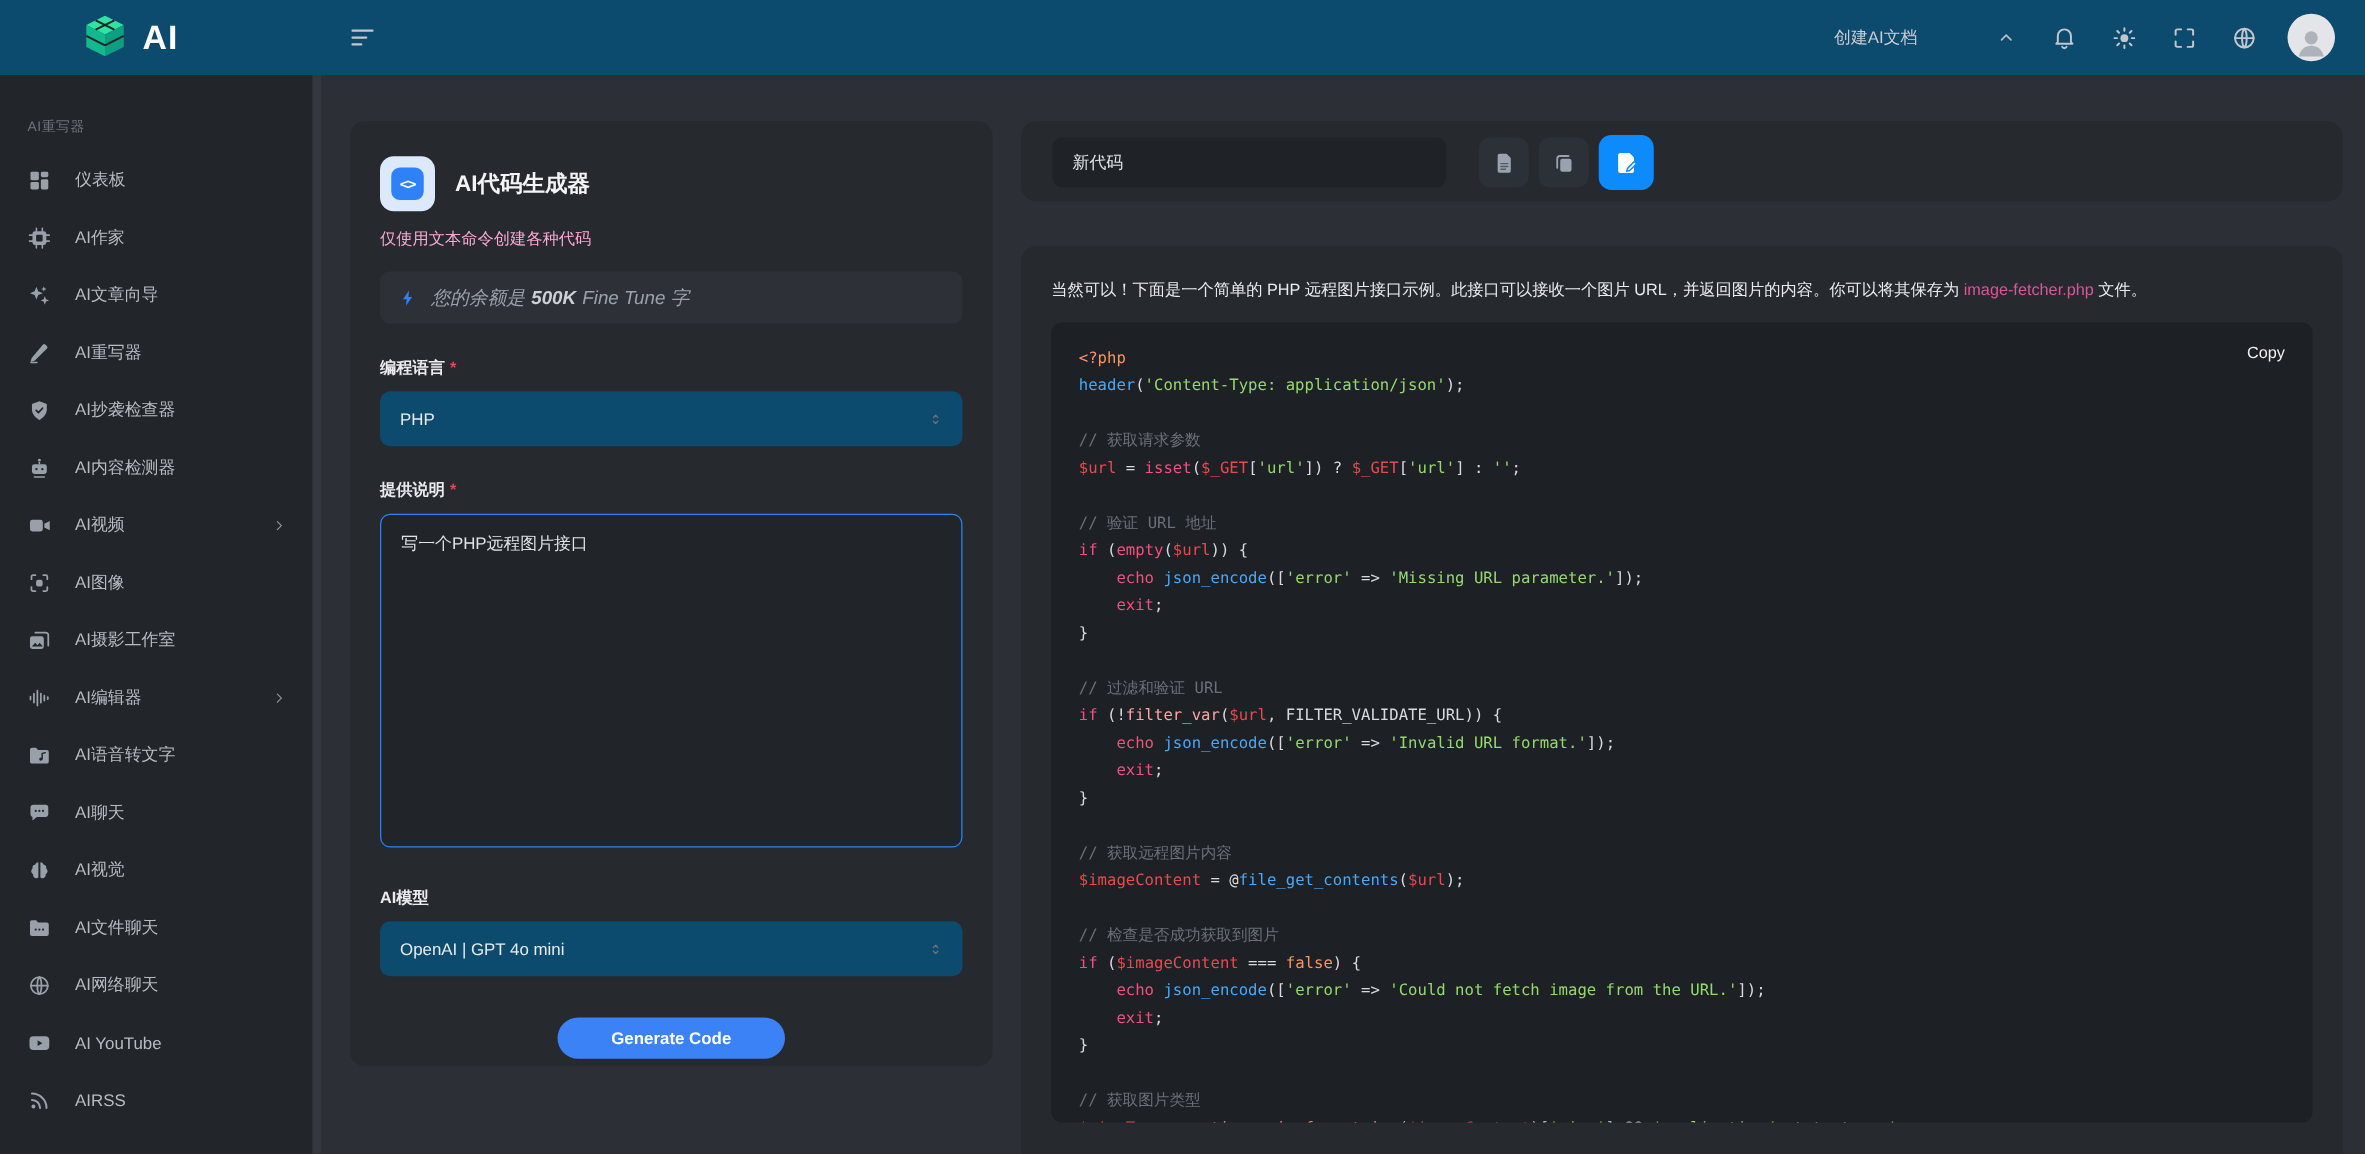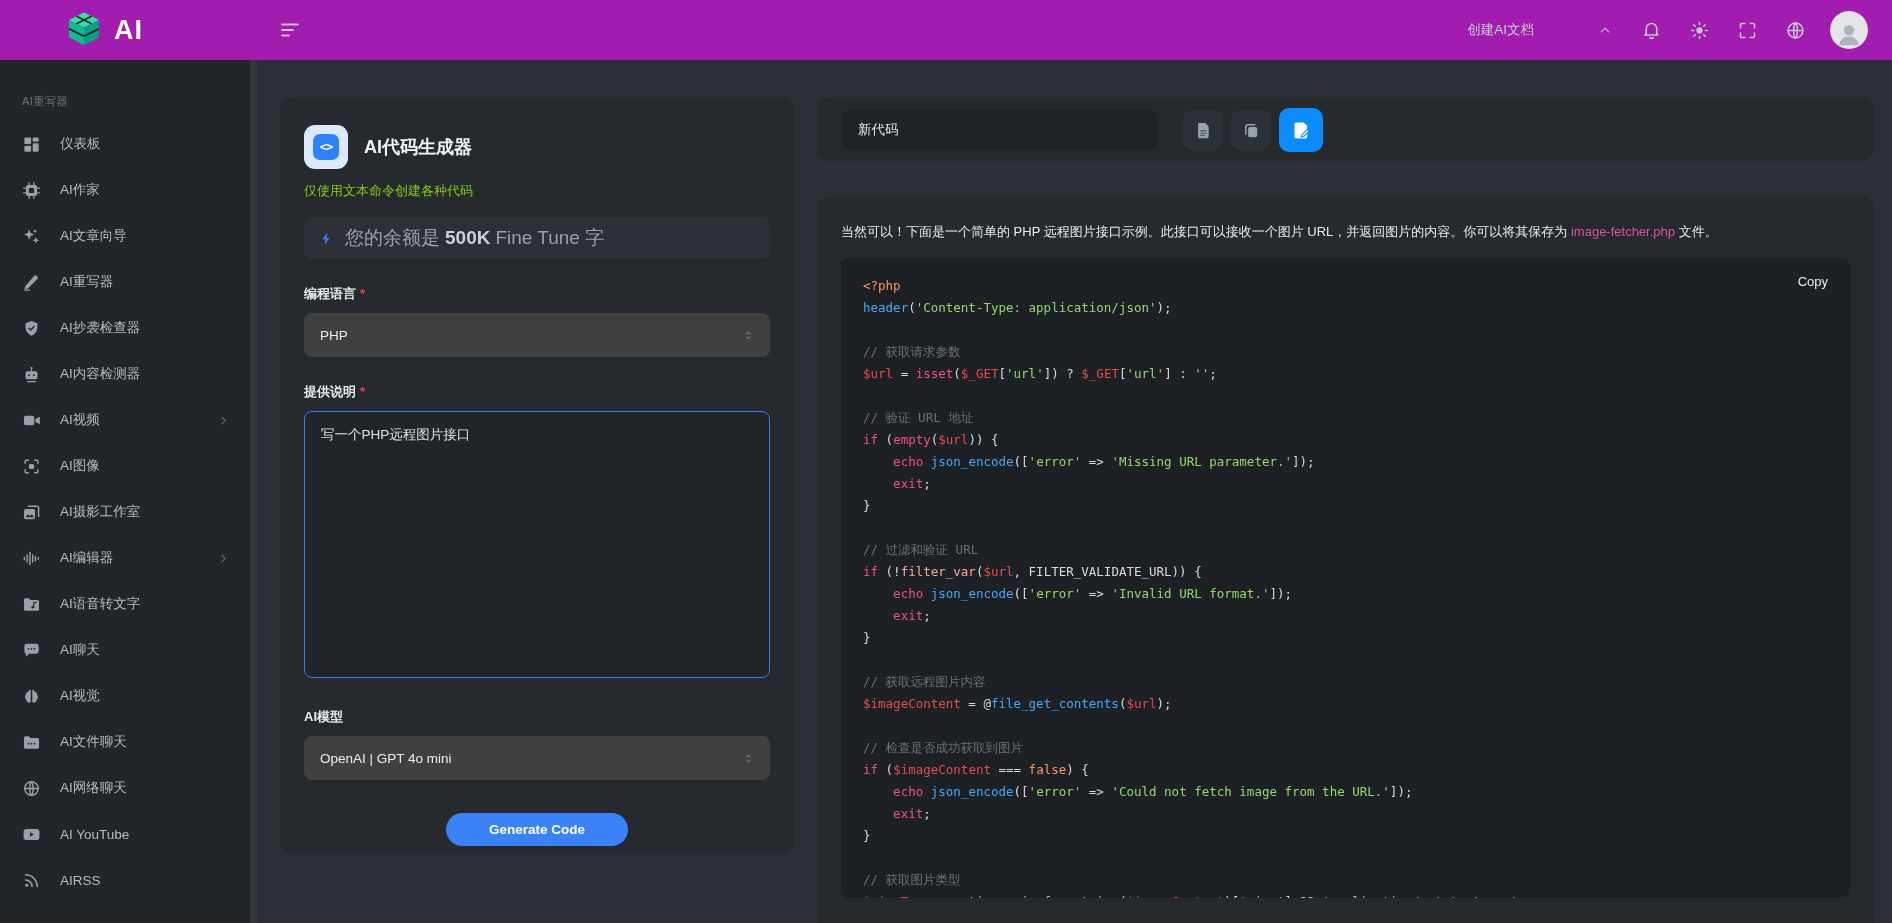--- a/index.html
+++ b/index.html
@@ -3,21 +3,21 @@
 <meta charset="utf-8">
 <style>
   html,body{margin:0;padding:0;}
   body{
     position:relative;width:1892px;height:923px;overflow:hidden;
     background:#2c2f35;font-family:"Liberation Sans","DejaVu Sans",sans-serif;
     -webkit-font-smoothing:antialiased;color:#e9ebef;
   }
   svg{display:block;width:100%;height:100%;}
   
-  .topbar{position:absolute;left:0;top:0;width:1892px;height:60px;background:#a21caf;display:flex;align-items:center;z-index:5;}
+  .topbar{position:absolute;left:0;top:0;width:1892px;height:60px;background:#0c4a6e;display:flex;align-items:center;z-index:5;}
   .logo-wrap{width:250px;display:flex;align-items:center;gap:10px;padding-left:64px;box-sizing:border-box;}
   .logo-cube{width:40px;height:40px;}
   .logo-text{font-size:27px;font-weight:700;color:#fff;letter-spacing:1px;}
   .menu-btn{width:24px;height:24px;margin-left:28px;color:#c3c7cd;cursor:pointer;}
   .top-right{margin-left:auto;display:flex;align-items:center;padding-right:24px;}
   .create-doc{font-size:13.5px;color:#c9ccd1;cursor:pointer;}
   .caret-btn{width:18px;height:18px;color:#b9bdc4;margin-left:62px;cursor:pointer;}
   .tb-icon{width:21px;height:21px;color:#c3c7cd;margin-left:27px;cursor:pointer;}
   .avatar{width:38px;height:38px;border-radius:50%;background:#e3e5e8;margin-left:24px;overflow:hidden;display:flex;align-items:flex-end;justify-content:center;cursor:pointer;}
   .avatar .pers{width:30px;height:30px;color:#aeb3bb;}
@@ -30,28 +30,28 @@
   .s-icon{width:19px;height:19px;color:#9aa0a9;flex:0 0 19px;}
   .s-label{margin-left:19px;font-size:13.5px;color:#b7bcc3;white-space:nowrap;}
   .s-chev{width:13px;height:13px;color:#8d939c;margin-left:auto;}
   
   .card{position:absolute;background:#26292e;border-radius:12px;box-sizing:border-box;}
   .form-card{left:280px;top:97px;width:514px;height:756px;padding:28px 24px;}
   .panel-head{display:flex;align-items:center;gap:16px;height:44px;}
   .app-badge{width:44px;height:44px;border-radius:11px;background:#dce9fb;display:flex;align-items:center;justify-content:center;}
   .app-badge-inner{width:26px;height:26px;border-radius:7px;background:#2f81f7;color:#fff;display:flex;align-items:center;justify-content:center;font-size:12px;font-weight:700;font-family:"DejaVu Sans Mono",monospace;letter-spacing:-1px;}
   .panel-title{font-size:18px;font-weight:700;color:#f2f4f6;}
-  .panel-sub{margin-top:13px;font-size:13px;color:#84cc16;}
+  .panel-sub{margin-top:13px;font-size:13px;color:#f9a8d4;}
   .balance{margin-top:17px;height:42px;background:#2d3137;border-radius:8px;display:flex;align-items:center;padding:0 15px;gap:11px;}
   .bolt-ic{width:15px;height:15px;color:#2f81f7;flex:0 0 15px;}
-  .balance-text{font-size:19px;color:#9aa1aa;}
+  .balance-text{font-size:15px;color:#9aa1aa;font-style:italic;}
   .balance-amt{font-weight:700;color:#ccd1d7;margin:0 5px;}
   .f-label{margin-top:26px;font-size:13px;font-weight:700;color:#e9ebef;}
   .req{color:#e5484d;margin-left:4px;}
-  .select{margin-top:10px;height:44px;background:#404040;border-radius:8px;display:flex;align-items:center;padding:0 14px 0 16px;cursor:pointer;}
+  .select{margin-top:10px;height:44px;background:#0c4a6e;border-radius:8px;display:flex;align-items:center;padding:0 14px 0 16px;cursor:pointer;}
   .select-val{font-size:13.5px;color:#e9ebef;}
   .stepper{margin-left:auto;width:15px;height:15px;color:#6b7079;}
   .desc-area{margin-top:10px;width:100%;height:267px;box-sizing:border-box;background:#212429;border:1.5px solid #2e81f6;border-radius:8px;color:#dfe3e8;font-size:13.5px;font-family:"Liberation Sans","DejaVu Sans",sans-serif;padding:14px 16px;resize:none;outline:none;}
   .gen-btn{display:block;margin:33px auto 0;width:182px;height:33px;border:none;border-radius:17px;background:#3b82f6;color:#fff;font-size:13.5px;font-weight:700;font-family:inherit;cursor:pointer;}
   
   .out-head-card{left:817px;top:97px;width:1057px;height:64px;padding:0;}
   .title-input{position:absolute;left:25px;top:13px;width:315px;height:40px;box-sizing:border-box;background:#1f2226;border:none;border-radius:8px;color:#dfe3e8;font-size:13.5px;padding:0 16px;font-family:inherit;outline:none;}
   .hd-btn{position:absolute;top:13px;width:40px;height:40px;border-radius:9px;background:#2c3037;color:#99a2b0;display:flex;align-items:center;justify-content:center;cursor:pointer;}
   .hd-btn .ic{width:19px;height:19px;}
   .hd-btn.b1{left:366px;}

